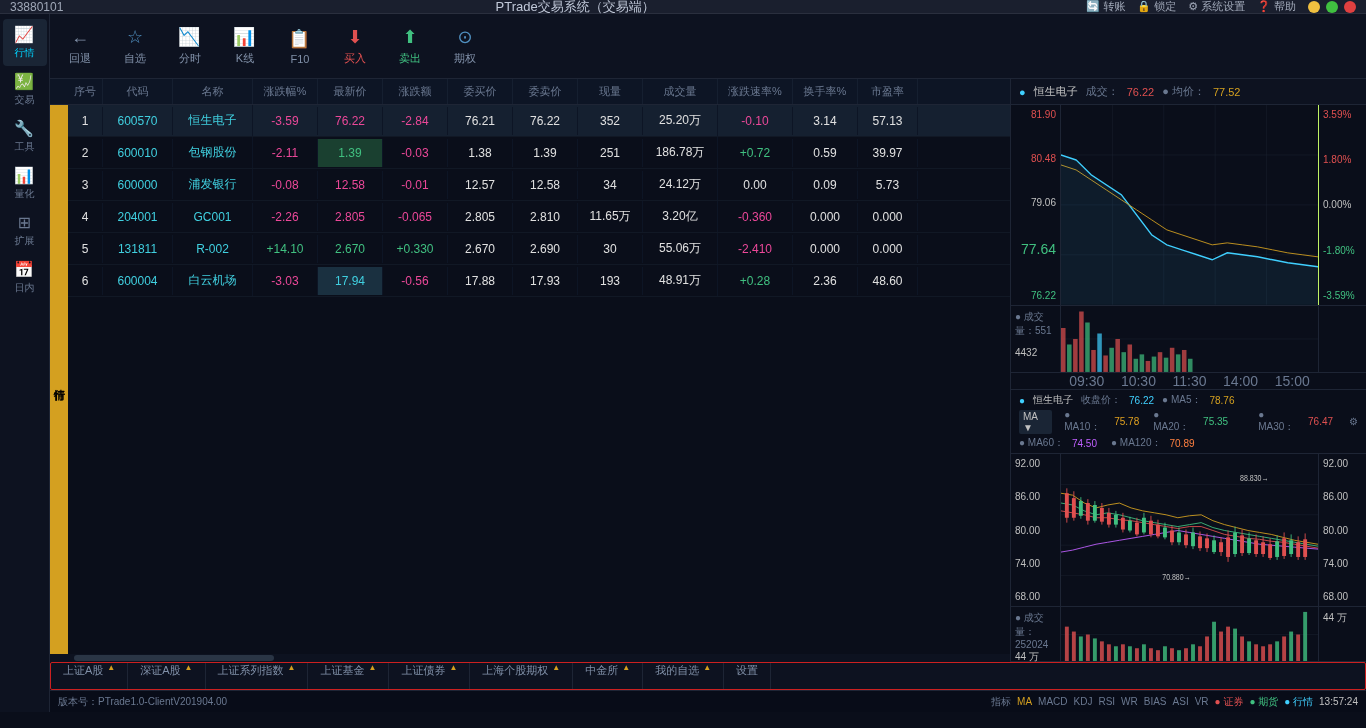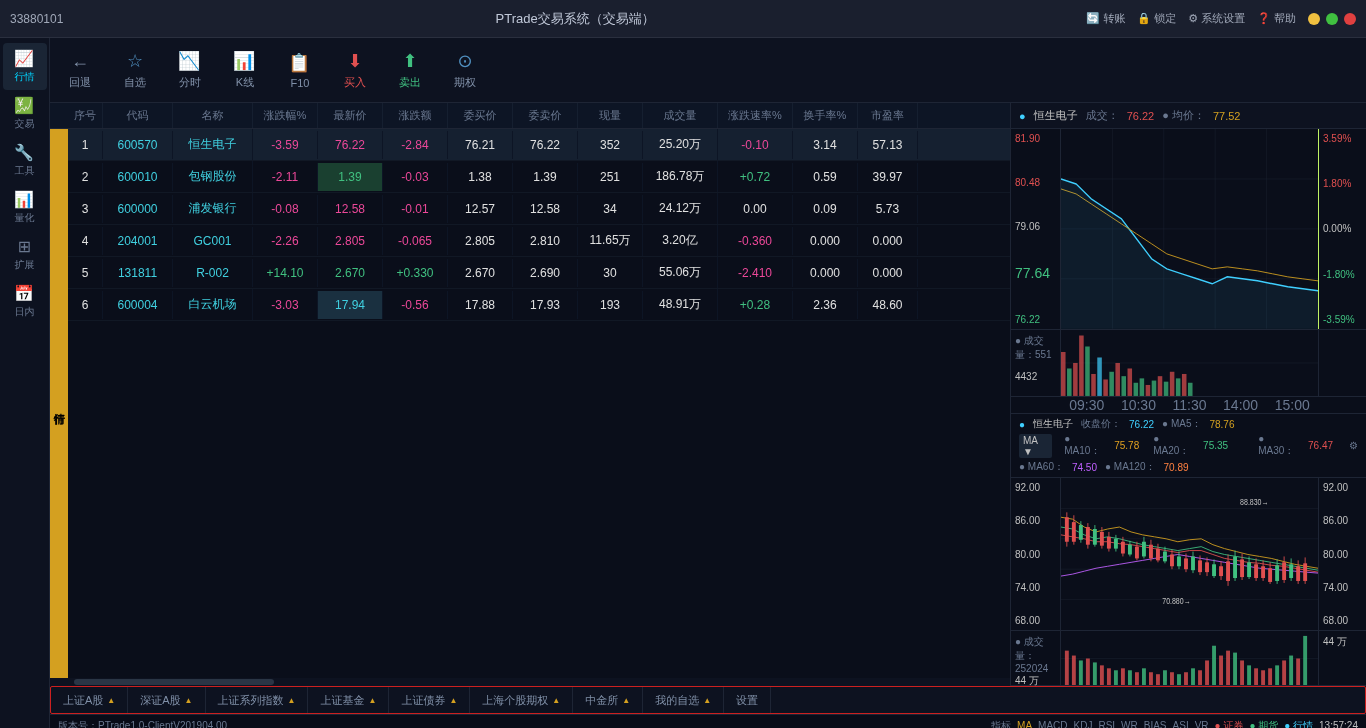--- a/index.html
+++ b/index.html
@@ -1,19 +1,19 @@
 <!DOCTYPE html>
 <html><head>
   <meta charset="utf-8">
   <style>
     * { margin: 0; padding: 0; box-sizing: border-box; }
     body { background: #0a0e1a; color: #c0c0c0; font-family: 'Microsoft YaHei', Arial, sans-serif; font-size: 12px; width: 1366px; height: 728px; overflow: hidden; }
 
     
-    .title-bar { background: #1a1f2e; height: 38px; display: flex; align-items: center; justify-content: space-between; padding: 0 10px; border-bottom: 1px solid #2a2f3e; }
+    .title-bar { background: #1a1f2e; height: 14px; display: flex; align-items: center; justify-content: space-between; padding: 0 10px; border-bottom: 1px solid #2a2f3e; }
     .title-bar-left { color: #a0a8b8; font-size: 12px; }
     .title-bar-center { color: #c0c8d8; font-size: 13px; }
     .title-bar-right { display: flex; align-items: center; gap: 12px; color: #a0a8b8; font-size: 11px; }
     .title-bar-right span { cursor: pointer; }
     .window-controls { display: flex; gap: 6px; align-items: center; }
     .win-btn { width: 12px; height: 12px; border-radius: 50%; display: inline-block; cursor: pointer; }
     .win-btn.minimize { background: #f0c040; }
     .win-btn.maximize { background: #40c040; }
     .win-btn.close { background: #e04040; }
 
@@ -73,21 +73,21 @@
     .c-speed { width: 75px; }
     .c-turnover { width: 65px; }
     .c-pe { width: 60px; }
 
     
     .chart-panel { flex: 1; background: #0a0e1a; border-left: 1px solid #1e2535; display: flex; flex-direction: column; overflow: hidden; }
     .chart-info-bar { background: #0d1220; padding: 5px 8px; display: flex; align-items: center; gap: 8px; font-size: 11px; border-bottom: 1px solid #1e2535; }
 
     
     .bottom-tabs { height: 28px; background: #0d1220; border-top: 1px solid #1e2535; border-bottom: 1px solid #1e2535; display: flex; align-items: center; overflow: hidden; }
-    .bottom-tab { padding: 0 12px; height: 100%; display: flex; align-items: center; gap: 4px; cursor: pointer; color: #8090a8; font-size: 11px; border-right: 1px solid #1e2535; white-space: nowrap; }
+    .bottom-tab { padding: 0 12px; height: 100%; display: flex; align-items: flex-start; gap: 4px; cursor: pointer; color: #8090a8; font-size: 11px; border-right: 1px solid #1e2535; white-space: nowrap; }
     .tab-arrow { color: #d4a020; font-size: 8px; }
 
     
     .status-bar { height: 22px; background: #080c18; display: flex; align-items: center; padding: 0 8px; justify-content: space-between; border-top: 1px solid #1e2535; }
     .status-left { color: #6a7890; font-size: 10px; }
     .status-right { display: flex; align-items: center; gap: 6px; font-size: 10px; color: #6a7890; }
 
     
     .indicator-bar { background: #0a0e1a; padding: 3px 8px; font-size: 10px; border-bottom: 1px solid #1e2535; }
     .indicator-row { display: flex; align-items: center; gap: 8px; }
@@ -317,21 +317,21 @@
           <span style="color:#40d0ff;">●</span>
           <span>恒生电子</span>
           <span style="color:#6a7890;">成交：</span>
           <span style="color:#e05050;">76.22</span>
           <span style="color:#6a7890;">● 均价：</span>
           <span style="color:#d4a020;">77.52</span>
         </div>
 
         <div style="display:flex; height:210px; position:relative; border-bottom:1px solid #1e2535;">
 
-          <div style="width:50px; display:flex; flex-direction:column; justify-content:space-between; padding:4px 4px; background:#0a0e1a; border-right:1px solid #1e2535;">
+          <div style="width:50px; display:flex; flex-direction:column; justify-content:space-between; padding:4px 4px; background:#0a0e1a; border-right:1px solid #1e2535;align-items:flex-end;">
             <span style="color:#e05050; font-size:10px;">81.90</span>
             <span style="color:#e05050; font-size:10px;">80.48</span>
             <span style="color:#c0c0c0; font-size:10px;">79.06</span>
             <span style="color:#40c080; font-size:14px;">77.64</span>
             <span style="color:#40c080; font-size:10px;">76.22</span>
           </div>
 
           <div style="flex:1; position:relative; overflow:hidden;">
             <svg width="100%" height="100%" viewBox="0 0 340 200" preserveAspectRatio="none">
 
@@ -425,21 +425,21 @@
             <span style="color:#e0a020;">75.78</span>
             <span style="color:#6a7890; margin-left:6px;">● MA20：</span>
             <span style="color:#40c080;">75.35</span>
             <span style="color:#6a7890; margin-left:22px;">● MA30：</span>
             <span style="color:#e05050;">76.47</span>
             <span style="color:#6a7890; margin-left:8px; cursor:pointer;">⚙</span>
           </div>
           <div class="indicator-row" style="margin-top:2px;">
             <span style="color:#6a7890;">● MA60：</span>
             <span style="color:#c060ff;">74.50</span>
-            <span style="color:#6a7890; ">● MA120：</span>
+            <span style="color:#6a7890; margin-left:6px;">● MA120：</span>
             <span style="color:#ff8040;">70.89</span>
           </div>
         </div>
 
         <div style="display:flex; height:160px; position:relative; border-bottom:1px solid #1e2535;">
 
           <div style="width:50px; display:flex; flex-direction:column; justify-content:space-between; padding:4px 4px; background:#0a0e1a; border-right:1px solid #1e2535; font-size:10px;">
             <span style="color:#c0c0c0;">92.00</span>
             <span style="color:#c0c0c0;">86.00</span>
             <span style="color:#c0c0c0;">80.00</span>

